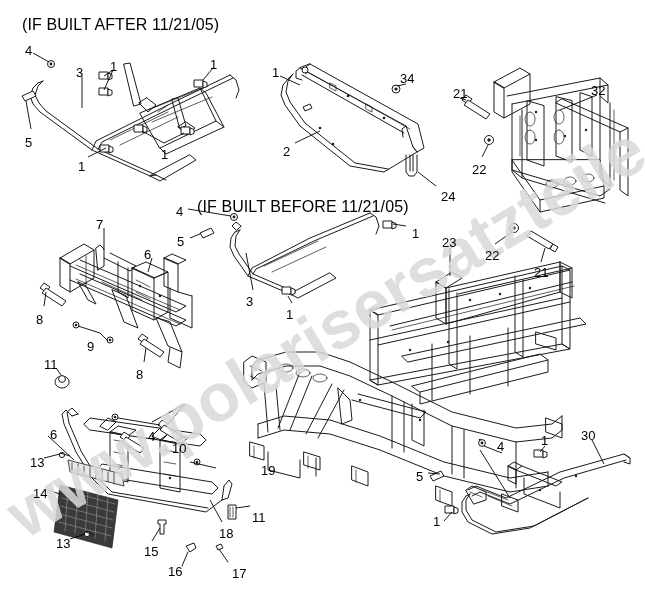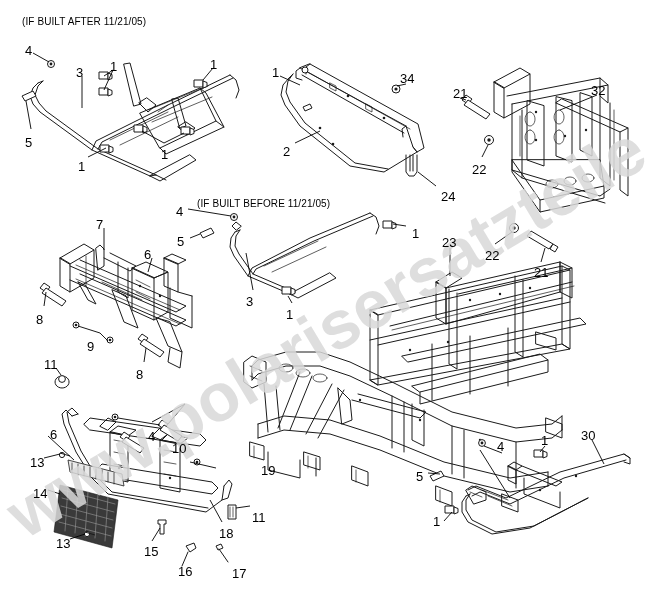--- a/index.html
+++ b/index.html
@@ -26,21 +26,21 @@
   .wm-text {
     font-family: "Liberation Sans", sans-serif;
     font-weight: bold;
     font-size: 68px;
     fill: #d9d9d9;
     opacity: 0.85;
   }
   
   .caption {
     position: absolute;
-    font-size: 10px;
+    font-size: 16px;
     color: #000;
     white-space: nowrap;
     z-index: 4;
     letter-spacing: 0.1px;
   }
   
   .num {
     position: absolute;
     font-size: 13px;
     color: #000;
@@ -489,21 +489,21 @@
   <div class="num" style="left:172px; top:398px;margin-top:44px;">10</div>
   <div class="num" style="left:148px; top:430px;">4</div>
   <div class="num" style="left:50px;  top:428px;">6</div>
   <div class="num" style="left:30px;  top:456px;">13</div>
   <div class="num" style="left:33px;  top:487px;">14</div>
   <div class="num" style="left:56px;  top:537px;">13</div>
   <div class="num" style="left:221px; top:464px;margin-left:40px;">19</div>
   <div class="num" style="left:252px; top:511px;">11</div>
   <div class="num" style="left:219px; top:527px;">18</div>
   <div class="num" style="left:144px; top:545px;">15</div>
-  <div class="num" style="left:178px; top:565px;">16</div>
+  <div class="num" style="left:168px; top:565px;">16</div>
   <div class="num" style="left:232px; top:567px;">17</div>
   <div class="num" style="left:497px; top:440px;">4</div>
   <div class="num" style="left:541px; top:434px;">1</div>
   <div class="num" style="left:581px; top:429px;">30</div>
   <div class="num" style="left:416px; top:470px;">5</div>
   <div class="num" style="left:433px; top:515px;">1</div>
 
 </div>
 
 </body></html>

